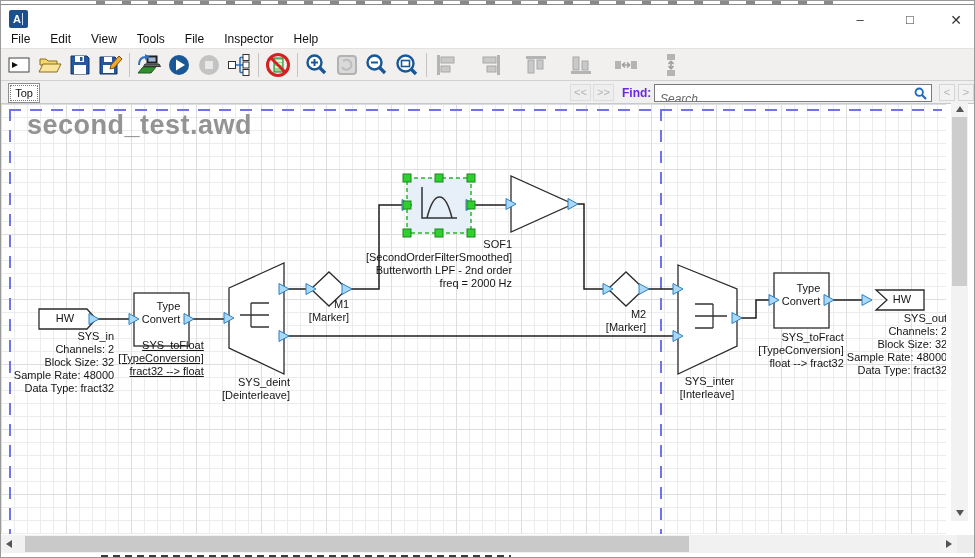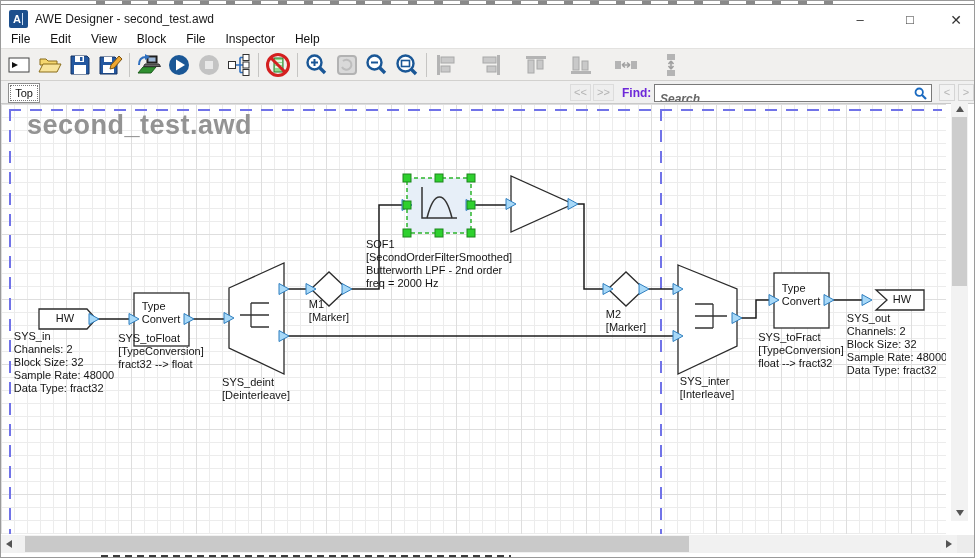--- a/index.html
+++ b/index.html
@@ -20,37 +20,37 @@
   
   .toolbar{position:absolute;left:0;top:47px;width:975px;height:33px;background:#f1f0ee;border-top:1px solid #e3e2e0;border-bottom:1px solid #d2d1cf;display:flex;align-items:center;padding-left:4px;}
   .tbtn{width:30px;height:30px;border:0;background:transparent;padding:1px;display:flex;align-items:center;justify-content:center;}
   .tbtn.wide{margin-right:15px;}
   .tsep{width:1px;height:24px;background:#c6c5c3;margin:0 4px;flex:0 0 auto;}
   
   .tabrow{position:absolute;left:0;top:80px;width:975px;height:23px;background:#f0f0f0;border-bottom:1px solid #c9c9c9;}
   .tab-top{position:absolute;left:7px;top:2px;min-width:32px;height:20px;background:#fff;border:1px solid #8f8f8f;outline:1px dotted #777;outline-offset:-3px;font-size:11px;color:#111;text-align:center;line-height:18px;padding:0 6px;font-family:inherit;}
   .histbtn{position:absolute;top:3px;width:21px;height:17px;border:1px solid #dcdcdc;background:#eeeeee;color:#b3b3b3;font-size:11px;line-height:15px;text-align:center;padding:0;font-family:inherit;}
   .find-label{position:absolute;left:621px;top:5px;font-size:12px;font-weight:bold;color:#6d28d9;}
-  .find-input{position:absolute;left:653px;top:3px;width:278px;height:18px;border:1px solid #7a7a7a;font-size:12px;padding:12px 20px 0 5px;font-family:inherit;color:#333;font-weight:bold;}
+  .find-input{position:absolute;left:653px;top:3px;width:278px;height:18px;border:1px solid #7a7a7a;font-size:12px;padding:12px 20px 0 5px;font-family:inherit;color:#333;}
   .find-input::placeholder{font-style:italic;color:#666;}
   .search-icon{position:absolute;left:913px;top:6px;width:13px;height:13px;}
   .navbtn{position:absolute;top:3px;width:16px;height:17px;border:1px solid #d5d5d5;background:#f2f2f2;color:#b5b5b5;font-size:11px;line-height:15px;text-align:center;padding:0;font-family:inherit;}
   
   .canvas{position:absolute;left:0;top:103px;width:945px;height:430px;background-color:#fff;overflow:hidden;
     background-image:
       linear-gradient(#dedede 1px,transparent 1px),
       linear-gradient(90deg,#dedede 1px,transparent 1px),
       linear-gradient(#ececec 1px,transparent 1px),
       linear-gradient(90deg,#ececec 1px,transparent 1px);
     background-size:65px 65px,65px 65px,13px 13px,13px 13px;}
   .dash-h{position:absolute;left:8px;top:5px;width:933px;height:2px;background:repeating-linear-gradient(90deg,#7173e8 0 12px,transparent 12px 21px);}
   .dash-v{position:absolute;top:5px;width:2px;height:425px;background:repeating-linear-gradient(180deg,#7173e8 0 12px,transparent 12px 21px);}
   .canvas-title{position:absolute;left:26px;top:6px;font-size:27px;font-weight:bold;color:#939393;letter-spacing:0.5px;}
   .labels{position:absolute;left:0;top:-103px;width:945px;height:558px;pointer-events:none;}
-  .blabel{position:absolute;transform:translateX(-50%);text-align:left;font-size:11px;line-height:13px;color:#151515;white-space:nowrap;}
+  .blabel{position:absolute;transform:translateX(-50%);text-align:right;font-size:11px;line-height:13px;color:#151515;white-space:nowrap;}
   .diagram-svg{position:absolute;left:0;top:0;}
   
   .vscroll{position:absolute;left:950px;top:100px;width:17px;height:420px;background:#f2f2f2;}
   .vscroll .thumb{position:absolute;left:1px;top:16px;width:15px;height:169px;background:#cdcdcd;}
   .sbtn{position:absolute;display:flex;align-items:center;justify-content:center;background:#f2f2f2;}
   .hscroll{position:absolute;left:0;top:534px;width:956px;height:18px;background:#f1f1f1;}
   .hscroll .thumb{position:absolute;left:24px;top:1px;width:664px;height:16px;background:#c9c9c9;}
   .corner{position:absolute;left:956px;top:534px;width:19px;height:18px;background:#ececec;}
   .bottom-strip{position:absolute;left:0;top:552px;width:975px;height:6px;background:#fff;}
   .bottom-strip .marks{position:absolute;left:100px;top:2px;width:410px;height:4px;background:repeating-linear-gradient(90deg,#3a3a3a 0 7px,transparent 7px 12px);}
@@ -63,31 +63,30 @@
 <body>
 
 <div class="window">
 
   <div class="top-strip">
       <div class="marks"></div>
     </div>
 
   <div class="titlebar">
     <div class="app-icon"><span>A</span><i></i></div>
-    <div class="wtitle">AWE Designer - second_test.awd</div>
     <button class="wbtn" style="left:843px;">–</button>
     <button class="wbtn" style="left:893px;">□</button>
     <button class="wbtn" style="left:939px;font-size:14px;">✕</button>
   </div>
 
   <div class="menubar">
     <button class="menu-item">File</button>
     <button class="menu-item">Edit</button>
     <button class="menu-item">View</button>
-    <button class="menu-item">Block</button>
+    <button class="menu-item">Tools</button>
     <button class="menu-item">File</button>
     <button class="menu-item">Inspector</button>
     <button class="menu-item">Help</button>
   </div>
 
   <div class="toolbar">
     <button class="tbtn">
       <svg width="26" height="26">
           <rect x="2" y="6" width="20" height="14" fill="#fff" stroke="#444"></rect>
           <path d="M5,10 L11,13 L5,16 Z" fill="#111"></path>
@@ -339,21 +338,21 @@
           <div>HW</div>
         </div>
 
       <div class="blabel" style="left:63px;top:329px;">
         <div>SYS_in</div>
         <div>Channels: 2</div>
         <div>Block Size: 32</div>
         <div>Sample Rate: 48000</div>
         <div>Data Type: fract32</div>
       </div>
-      <div class="blabel" style="left:160px;top:331px;">
+      <div class="blabel" style="left:160px;top:338px;text-decoration:underline;">
         <div>SYS_toFloat</div>
         <div>[TypeConversion]</div>
         <div>fract32 --&gt; float</div>
       </div>
       <div class="blabel" style="left:255px;top:375px;">
         <div>SYS_deint</div>
         <div>[Deinterleave]</div>
       </div>
       <div class="blabel" style="left:328px;top:297px;">
         <div>M1</div>

